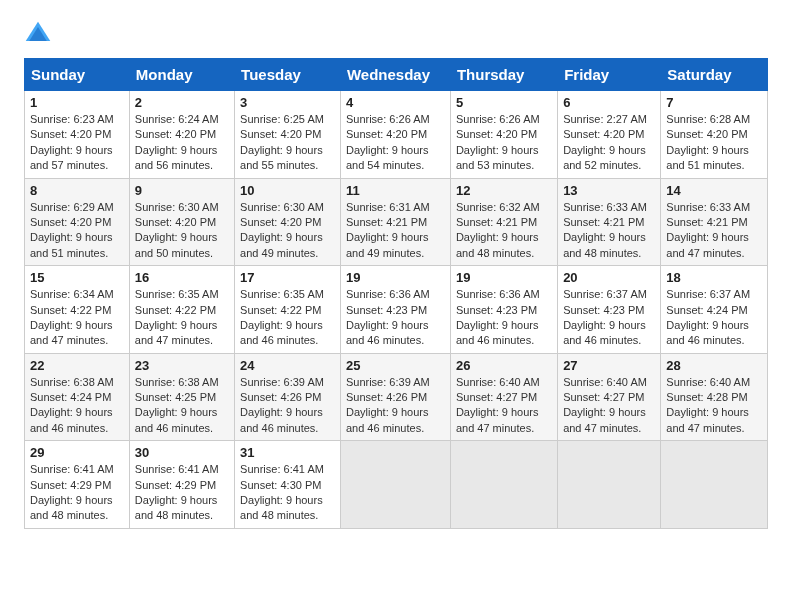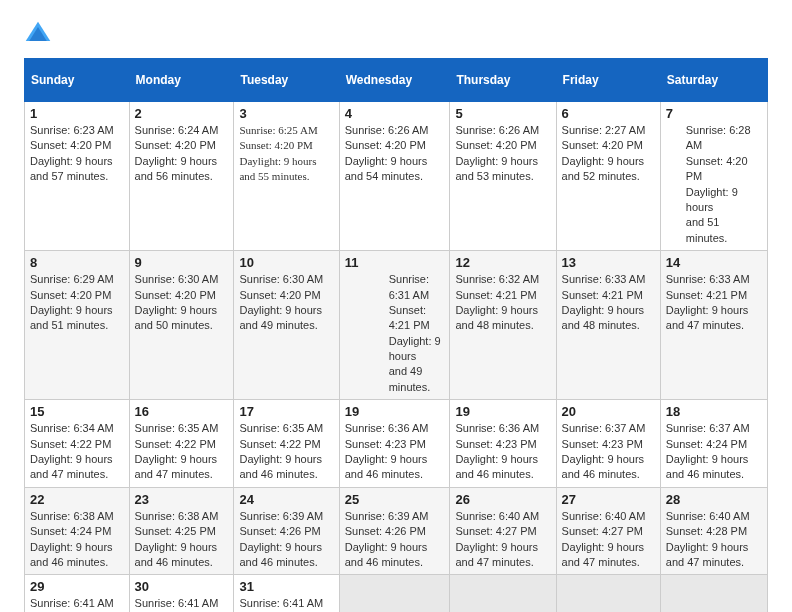--- a/index.html
+++ b/index.html
@@ -59,22 +59,22 @@
     }
     .calendar {
       width: 100%;
       border-collapse: collapse;
       font-size: 10px;
     }
     .calendar th {
       background: #1565C0;
       color: #fff;
       text-align: left;
-      padding: 14px 6px;
-      font-size: 12px;
+      padding: 7px 6px;
+      font-size: 15px;
       font-weight: bold;
       border: 1px solid #1565C0;
     }
     .calendar td {
       border: 1px solid #ccc;
       vertical-align: top;
       padding: 4px 5px;
       width: 113px;
       min-height: 70px;
       background: #fff;
@@ -142,21 +142,21 @@
           </td>
           <td>
             <span class="day-num">2</span>
             <div class="day-info" style="white-space: pre-line;">Sunrise: 6:24 AM
 Sunset: 4:20 PM
 Daylight: 9 hours
 and 56 minutes.</div>
           </td>
           <td>
             <span class="day-num">3</span>
-            <div class="day-info" style="white-space: pre-line; font-family: Liberation Serif, serif;">Sunrise: 6:25 AM
+            <div class="day-info" style="white-space: pre-line;">Sunrise: 6:25 AM
 Sunset: 4:20 PM
 Daylight: 9 hours
 and 55 minutes.</div>
           </td>
           <td>
             <span class="day-num">4</span>
             <div class="day-info" style="white-space: pre-line;">Sunrise: 6:26 AM
 Sunset: 4:20 PM
 Daylight: 9 hours
 and 54 minutes.</div>
@@ -170,21 +170,21 @@
           </td>
           <td>
             <span class="day-num">6</span>
             <div class="day-info" style="white-space: pre-line;">Sunrise: 2:27 AM
 Sunset: 4:20 PM
 Daylight: 9 hours
 and 52 minutes.</div>
           </td>
           <td>
             <span class="day-num">7</span>
-            <div class="day-info" style="white-space: pre-line; margin-left: 20px;">Sunrise: 6:28 AM
+            <div class="day-info" style="white-space: pre-line;">Sunrise: 6:28 AM
 Sunset: 4:20 PM
 Daylight: 9 hours
 and 51 minutes.</div>
           </td>
         </tr>
         <tr>
           <td>
             <span class="day-num">8</span>
             <div class="day-info" style="white-space: pre-line;">Sunrise: 6:29 AM
 Sunset: 4:20 PM
@@ -200,21 +200,21 @@
           </td>
           <td>
             <span class="day-num">10</span>
             <div class="day-info" style="white-space: pre-line;">Sunrise: 6:30 AM
 Sunset: 4:20 PM
 Daylight: 9 hours
 and 49 minutes.</div>
           </td>
           <td>
             <span class="day-num">11</span>
-            <div class="day-info" style="white-space: pre-line; margin-left: 44px;">Sunrise: 6:31 AM
+            <div class="day-info" style="white-space: pre-line;">Sunrise: 6:31 AM
 Sunset: 4:21 PM
 Daylight: 9 hours
 and 49 minutes.</div>
           </td>
           <td>
             <span class="day-num">12</span>
             <div class="day-info" style="white-space: pre-line;">Sunrise: 6:32 AM
 Sunset: 4:21 PM
 Daylight: 9 hours
 and 48 minutes.</div>

